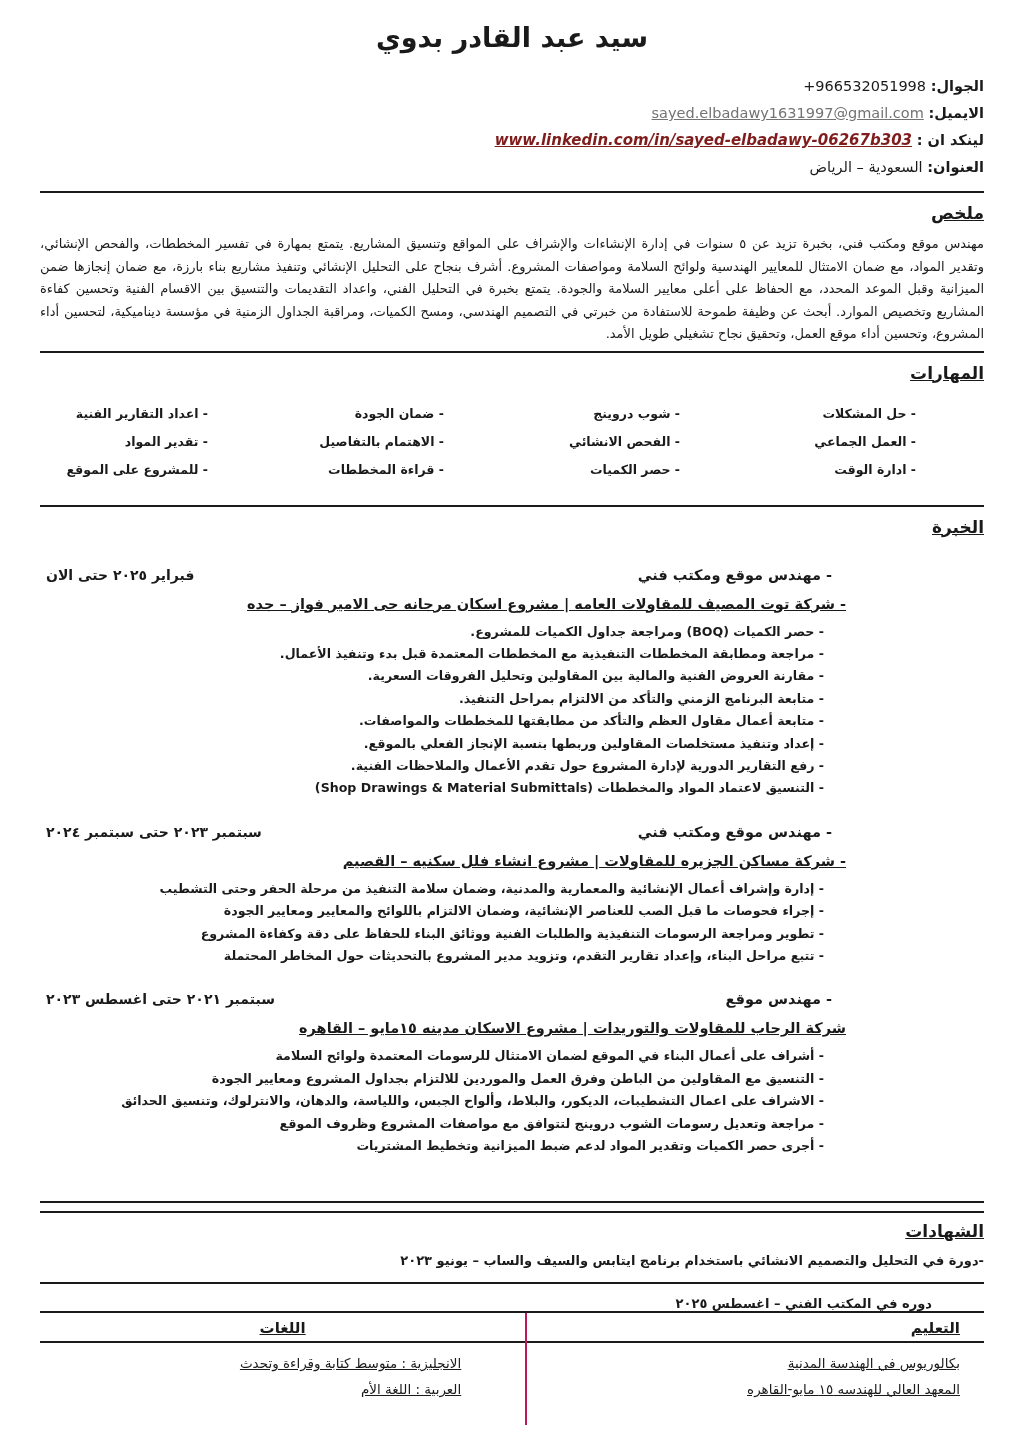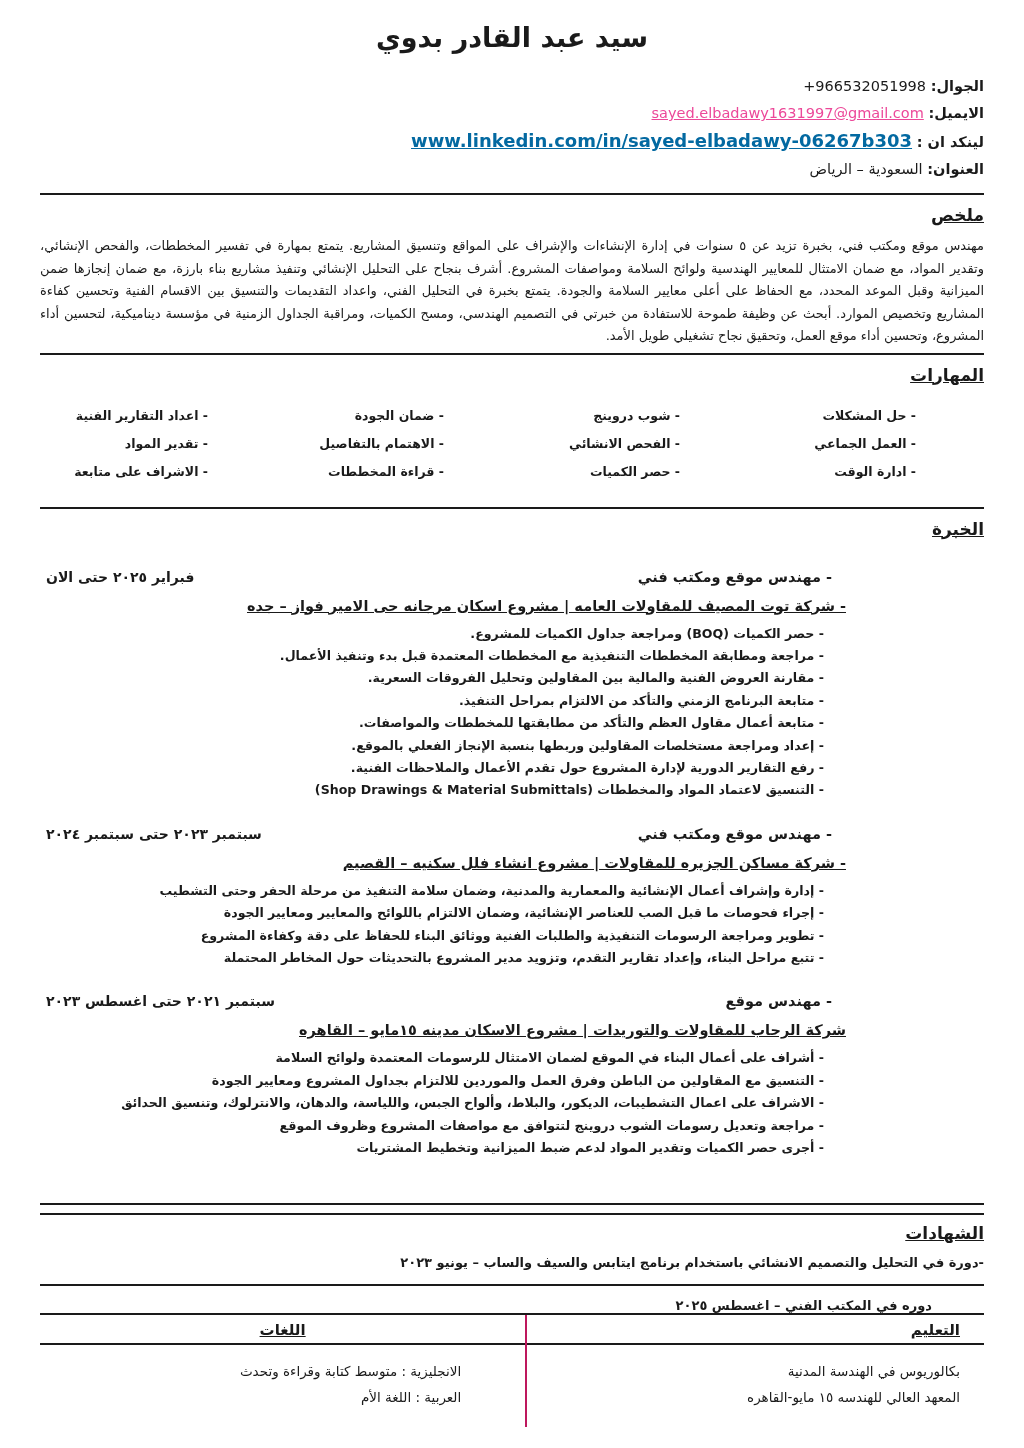--- a/index.html
+++ b/index.html
@@ -13,22 +13,22 @@
     width:1024px; height:1076px;
     padding:22px 40px 0 40px;
     display:flex; flex-direction:column;
     direction:rtl;
   }
   .name { text-align:center; font-size:27px; font-weight:bold; margin-bottom:20px; letter-spacing:0.5px; }
 
   .contact { text-align:right; font-size:14.5px; line-height:27px; margin-bottom:2px; }
   .contact .lbl { font-weight:bold; }
   .contact .val { margin-left:4px; }
-  a.email-link { color:#ec4899; text-decoration:underline; }
-  a.linkedin-link { color:#0369a1; font-weight:bold; text-decoration:underline; font-size:18px; }
+  a.email-link { color:#737373; text-decoration:underline; }
+  a.linkedin-link { color:#7f1d1d; font-weight:bold; text-decoration:underline; font-size:15px;font-style:italic; }
 
   .rule { border:none; border-top:2px solid #1a1a1a; }
   .r1 { margin:8px 0 2px; }
   .r2 { margin:5px 0 2px; }
   .r3 { margin:8px 0 2px; }
   .r4a { margin-top:44px; }
   .r4b { margin-top:8px; }
   .r5 { margin:10px 0 8px; }
 
   .section-title { font-size:17px; font-weight:bold; text-decoration:underline; margin:8px 0 6px; text-align:right; }
@@ -62,21 +62,21 @@
   .ft-cell { }
   .ft-cell.education { width:48.6%; border-left:2px solid #be185d; }
   .ft-cell.languages { width:51.4%; }
   .ft-head {
     font-size:15px; font-weight:bold; text-decoration:underline;
     height:30px; line-height:30px;
     border-bottom:2px solid #1a1a1a;
   }
   .edu-head { text-align:right; padding-right:24px; }
   .lang-head { text-align:center; }
-  .ft-items { padding-top:13px; font-size:13.5px; line-height:26px; }
+  .ft-items { padding-top:7px; font-size:13.5px; line-height:26px;text-decoration:underline; }
   .edu-items { text-align:right; padding-right:24px; }
   .lang-items { text-align:right; padding-right:64px; }
 </style>
 </head>
 <body>
 
 <div class="page">
 
   <div class="name">سيد عبد القادر بدوي</div>
 
@@ -112,40 +112,40 @@
     <div class="skill-cell">- شوب دروينج</div>
     <div class="skill-cell">- ضمان الجودة</div>
     <div class="skill-cell">- اعداد التقارير الفنية</div>
     <div class="skill-cell">- العمل الجماعي</div>
     <div class="skill-cell">- الفحص الانشائي</div>
     <div class="skill-cell">- الاهتمام بالتفاصيل</div>
     <div class="skill-cell">- تقدير المواد</div>
     <div class="skill-cell">- ادارة الوقت</div>
     <div class="skill-cell">- حصر الكميات</div>
     <div class="skill-cell">- قراءة المخططات</div>
-    <div class="skill-cell">- الاشراف على متابعة</div>
+    <div class="skill-cell">- للمشروع على الموقع</div>
   </div>
 
   <hr class="rule r3">
 
   <div class="section-title">الخبرة</div>
 
   <div class="job">
     <div class="job-head">
       <div class="job-title">- مهندس موقع ومكتب فني</div>
       <div class="job-date">فبراير ٢٠٢٥ حتى الان</div>
     </div>
     <div class="job-company">- شركة توت المصيف للمقاولات العامه | مشروع اسكان مرجانه حى الامير فواز – جده</div>
     <div class="job-bullets">
       <div class="job-bullet">- حصر الكميات (BOQ) ومراجعة جداول الكميات للمشروع.</div>
       <div class="job-bullet">- مراجعة ومطابقة المخططات التنفيذية مع المخططات المعتمدة قبل بدء وتنفيذ الأعمال.</div>
       <div class="job-bullet">- مقارنة العروض الفنية والمالية بين المقاولين وتحليل الفروقات السعرية.</div>
       <div class="job-bullet">- متابعة البرنامج الزمني والتأكد من الالتزام بمراحل التنفيذ.</div>
       <div class="job-bullet">- متابعة أعمال مقاول العظم والتأكد من مطابقتها للمخططات والمواصفات.</div>
-      <div class="job-bullet">- إعداد ومراجعة مستخلصات المقاولين وربطها بنسبة الإنجاز الفعلي بالموقع.</div>
+      <div class="job-bullet">- إعداد وتنفيذ مستخلصات المقاولين وربطها بنسبة الإنجاز الفعلي بالموقع.</div>
       <div class="job-bullet">- رفع التقارير الدورية لإدارة المشروع حول تقدم الأعمال والملاحظات الفنية.</div>
       <div class="job-bullet">- التنسيق لاعتماد المواد والمخططات (Shop Drawings &amp; Material Submittals)</div>
     </div>
   </div>
 
   <div class="job">
     <div class="job-head">
       <div class="job-title">- مهندس موقع ومكتب فني</div>
       <div class="job-date">سبتمبر ٢٠٢٣ حتى سبتمبر ٢٠٢٤</div>
     </div>

